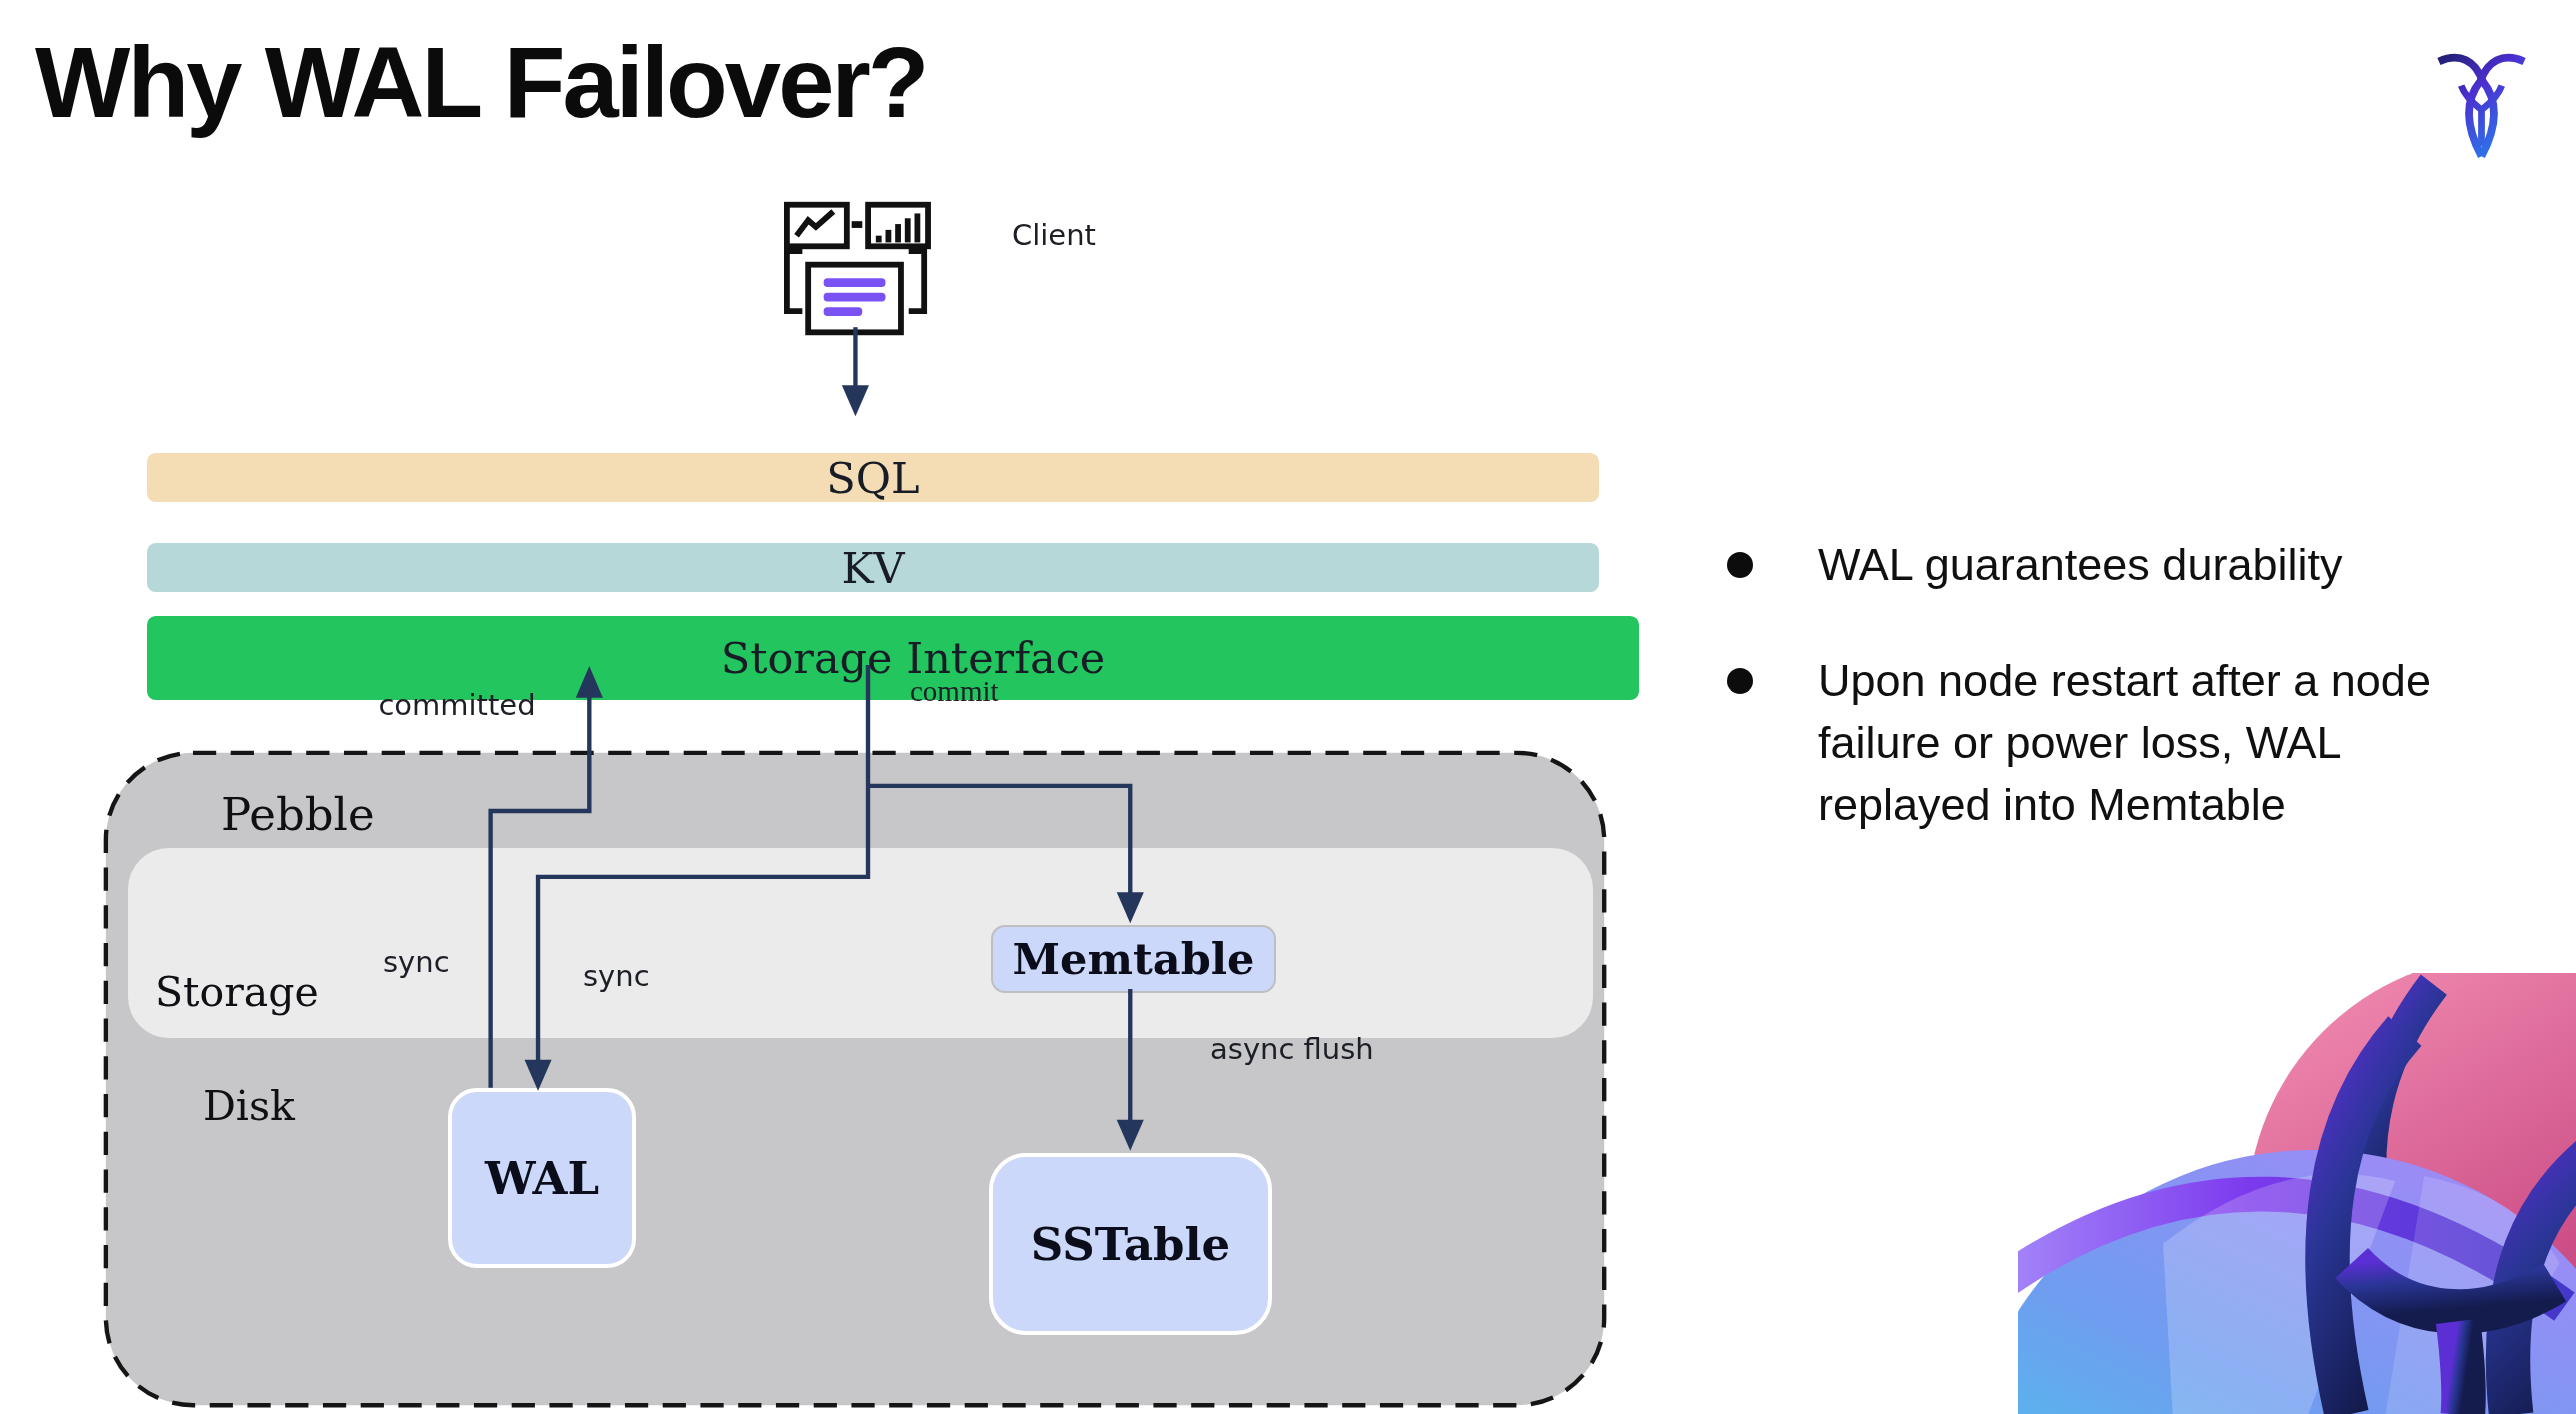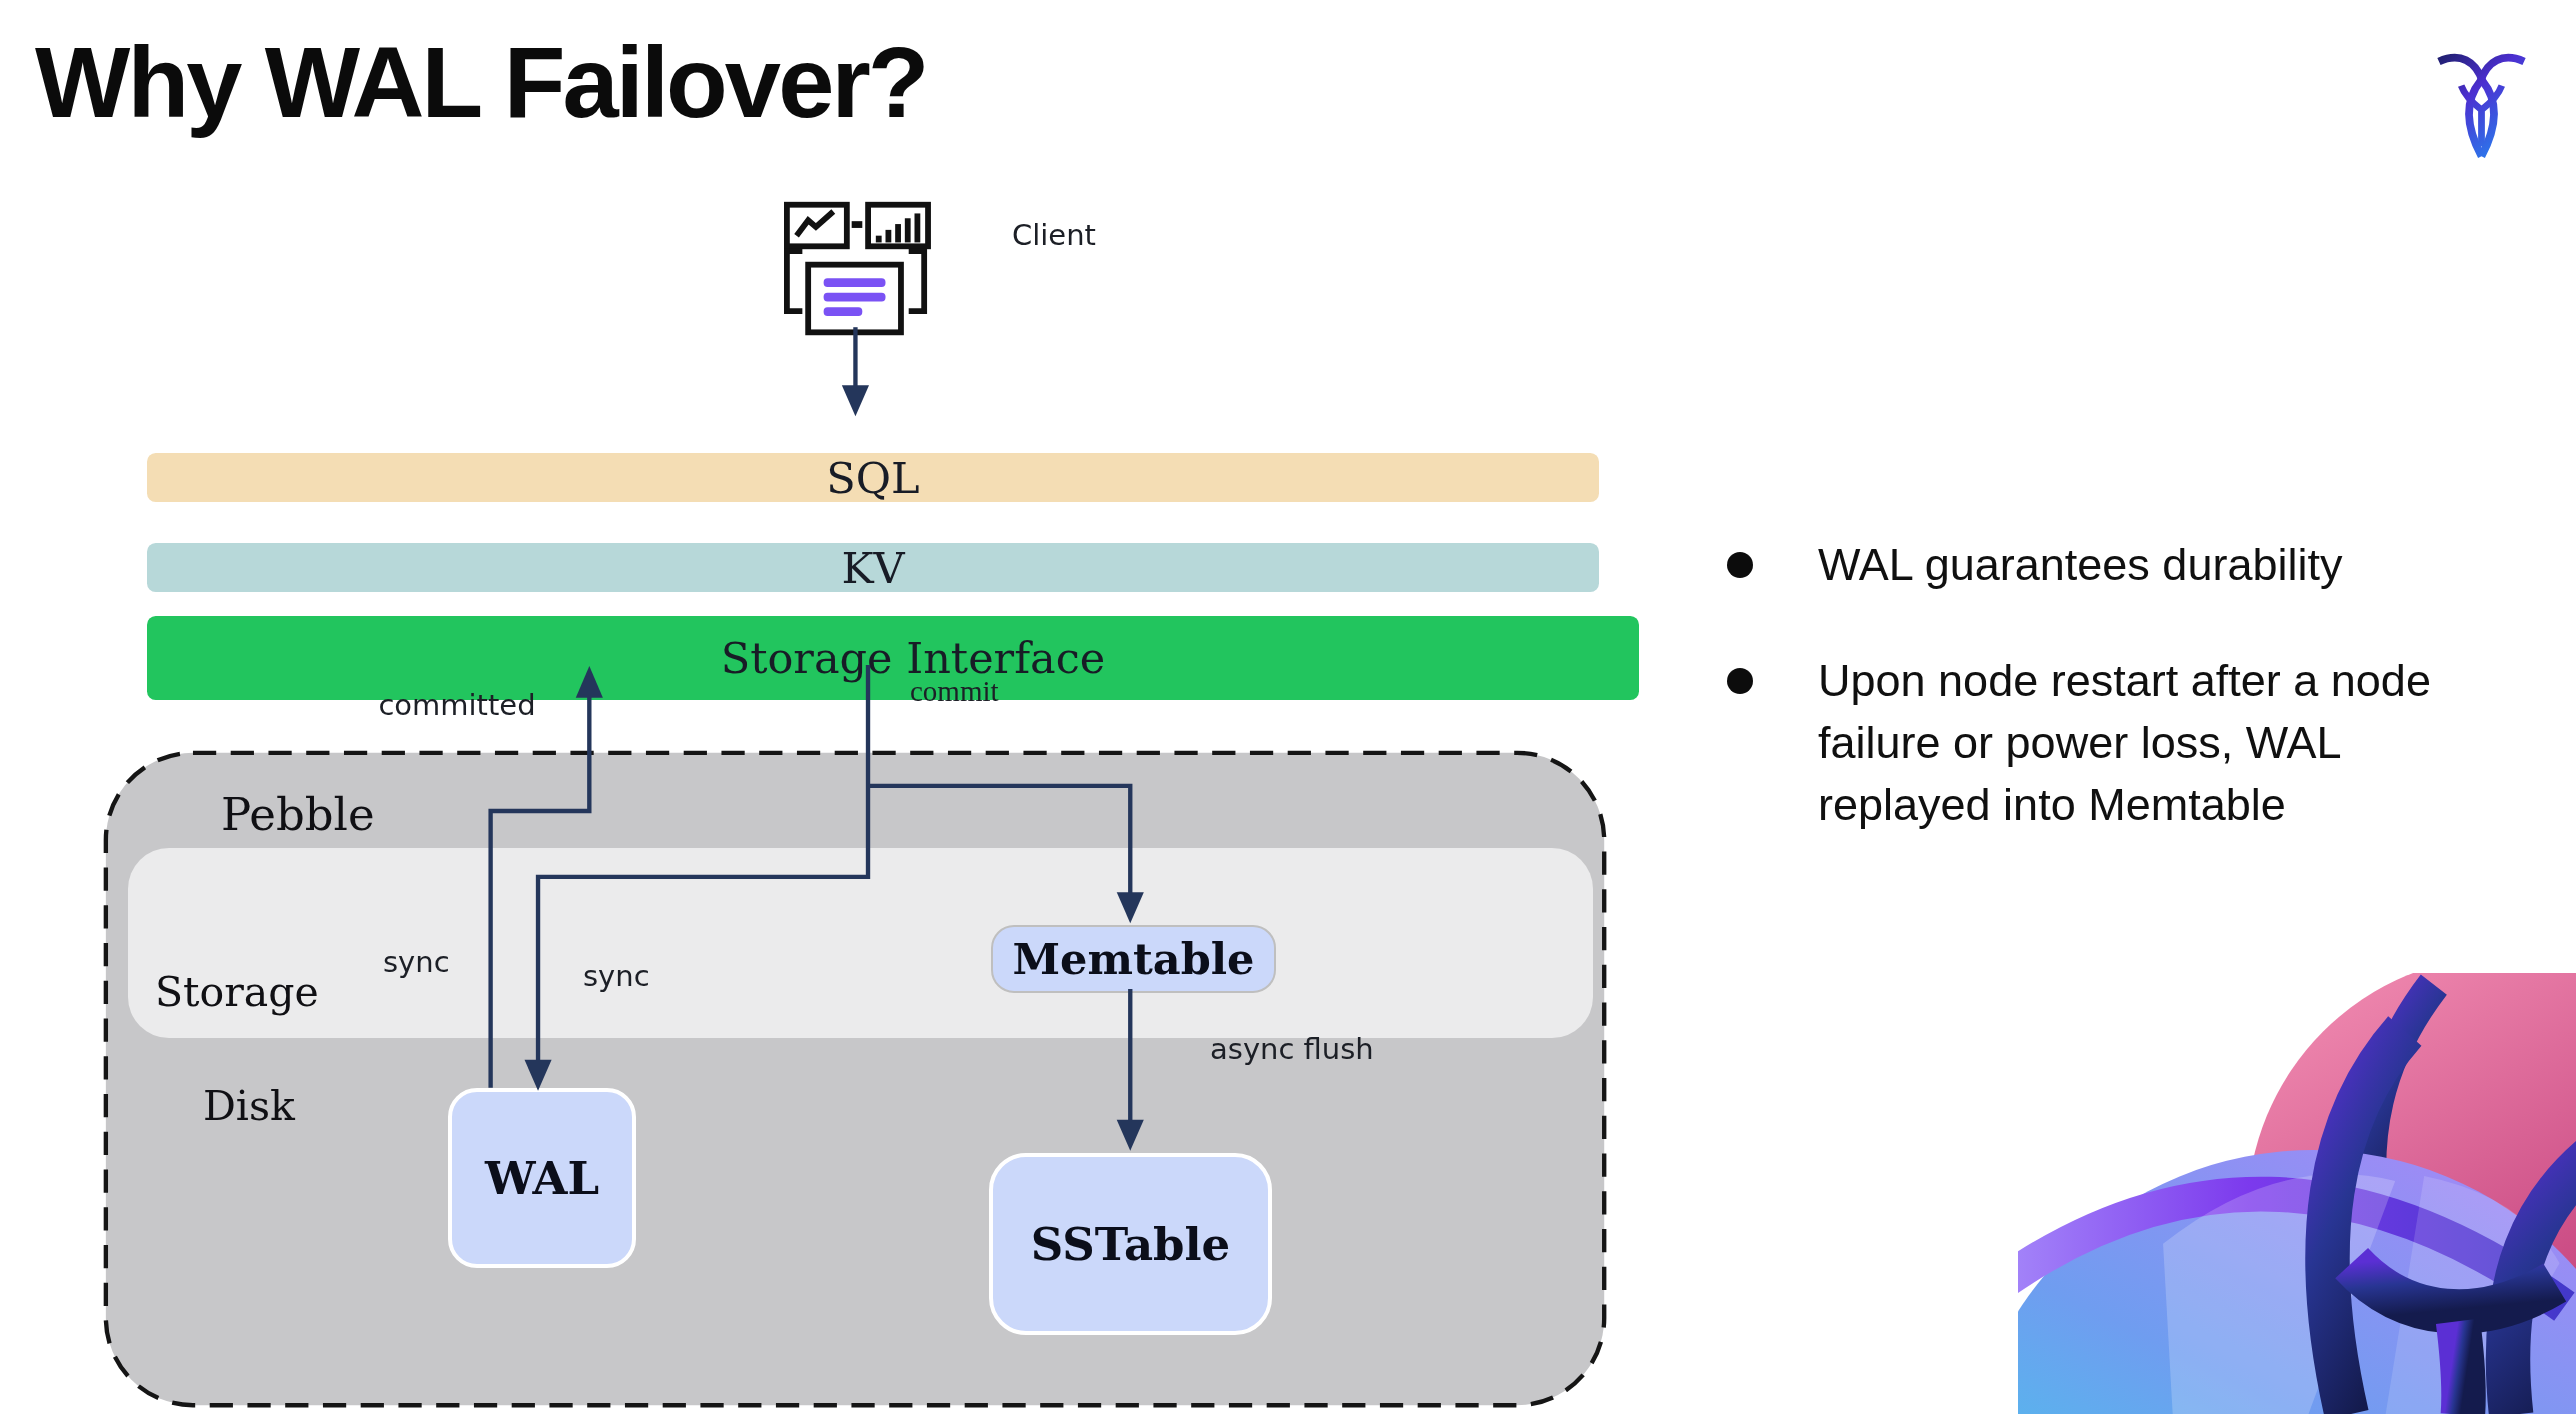--- a/index.html
+++ b/index.html
@@ -17,21 +17,21 @@
   #layer-sql{top:417px;height:49px;background:#f4ddb4;}
   #layer-kv{top:507px;height:49px;background:#b7d8d9;}
   #layer-storage{top:580px;height:84px;background:#22c55e;padding-left:40px;}
 
   .region-label{color:#101014;line-height:1;}
   .memory-band{left:128px;top:848px;width:1465px;height:190px;background:#ebebec;border-radius:41px;}
 
   .node{background:#cbd8fa;display:flex;align-items:center;justify-content:center;
         font-weight:bold;color:#0b0e1a;}
   #node-wal{left:448px;top:1088px;width:180px;height:172px;border:4.8px solid #ffffff;border-radius:29px;font-size:45px;}
-  #node-memtable{left:991px;top:925px;width:281px;height:64px;border:2.9px solid #bfbfbf;border-radius:23px;font-size:43px;}
+  #node-memtable{left:991px;top:925px;width:281px;height:64px;border:2.9px solid #bfbfbf;border-radius:14px;font-size:43px;}
   #node-sstable{left:989px;top:1153px;width:275px;height:174px;border:4.8px solid #ffffff;border-radius:37px;font-size:45px;}
 
   .edge-label{font-size:29px;color:#1c1f26;line-height:1;}
 
   .bullets{left:1713px;top:534px;width:871px;}
   .bullet-item{position:relative;padding-left:105px;color:#101010;font-size:45px;line-height:62px;}
   .bullet-item + .bullet-item{margin-top:54px;}
   .bullet-dot{position:absolute;left:13.5px;top:18.4px;width:26px;height:26px;border-radius:50%;background:#0c0c0c;}
   .bullet-text{display:block;max-width:677px;}
 

